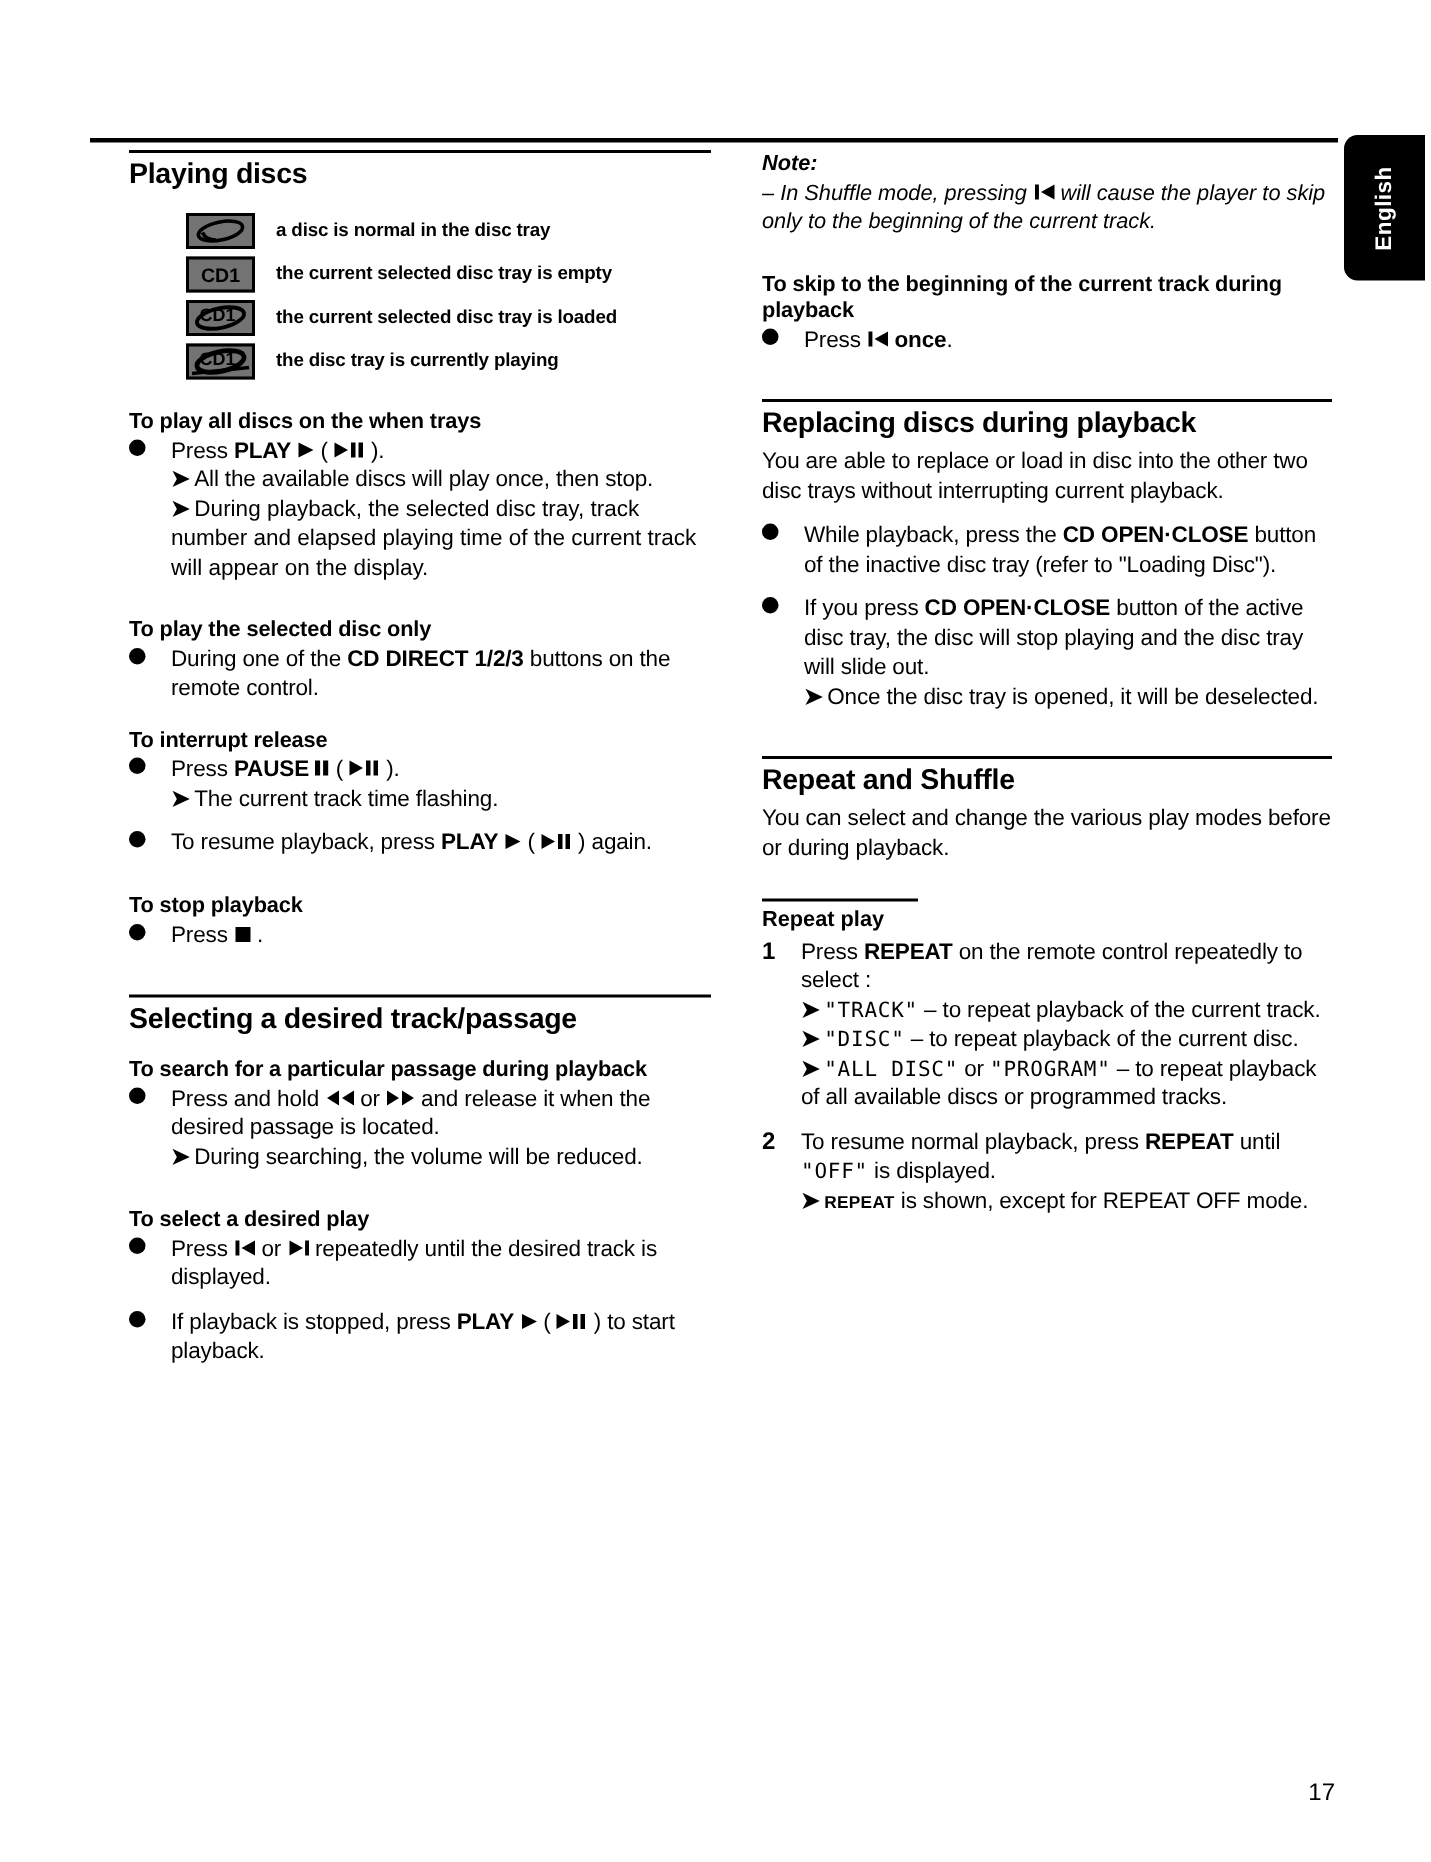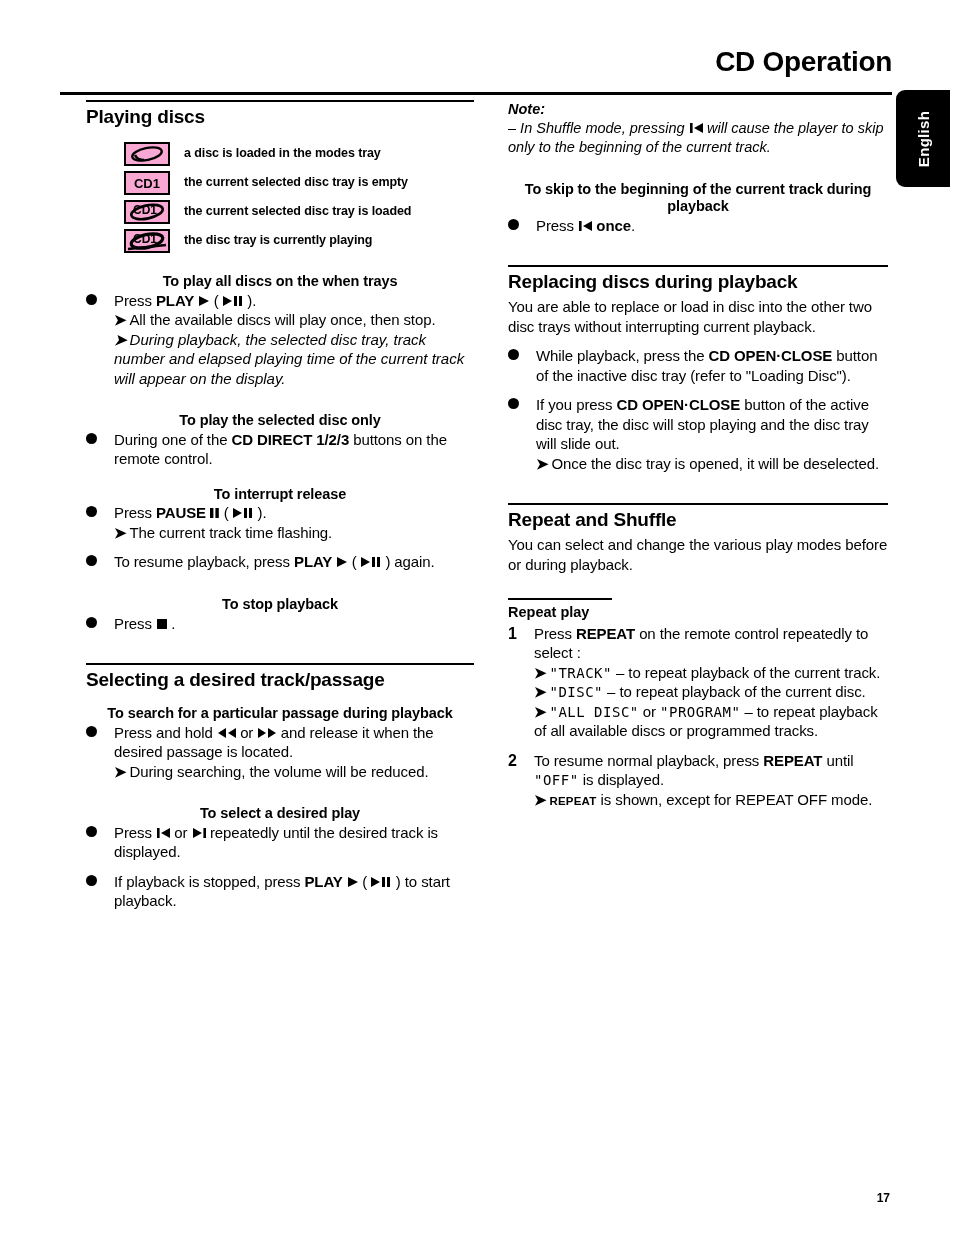--- a/index.html
+++ b/index.html
@@ -90,21 +90,20 @@
     margin: 0 0 4px 0;
     letter-spacing: -0.2px;
     line-height: 1.15;
   }
   h3.sub-title {
     font-size: 14.5px;
     font-weight: bold;
     margin: 0;
     line-height: 1.22;
     letter-spacing: -0.1px;
-    text-align: center;
   }
   h4.mini-title {
     font-size: 14.5px;
     font-weight: bold;
     margin: 0 0 2px 0;
     line-height: 1.22;
   }
 
   
   p.body, .body {
@@ -188,73 +187,70 @@
   }
   .legend-icon {
     flex: 0 0 auto;
     width: 46px;
     height: 24px;
     margin-left: 38px;
     margin-right: 14px;
     border: 2px solid #000;
     box-sizing: border-box;
     position: relative;
-    background: #f9a8d4;
+    background: #737373;
   }
   .legend-icon svg { display: block; }
   .legend-text {
     font-size: 12.5px;
     font-weight: bold;
     line-height: 1.1;
     letter-spacing: -0.1px;
   }
 
   .spacer-sm { height: 10px; }
   .spacer-md { height: 17px; }
   .spacer-lg { height: 24px; }
   .spacer-xl { height: 30px; }
 
   
   .page-number {
     position: absolute;
     right: 64px;
     bottom: 36px;
-    font-size: 12px;
-    font-weight: bold;
+    font-size: 16px;
+    font-weight: normal;
   }
 </style>
 </head>
 <body>
 
 <div class="page">
 
-  <div class="page-header">
-    <span class="title">CD Operation</span>
-  </div>
   <div class="rule-top"></div>
 
   <div class="lang-tab">
     <span class="lang-label">English</span>
   </div>
 
   <div class="col col-left">
 
     <div class="sec-rule"></div>
     <h2 class="sec-title">Playing discs</h2>
 
     <div class="legend">
 
       <div class="legend-row">
         <div class="legend-icon">
           <svg width="42" height="20" viewBox="0 0 42 20">
             <ellipse cx="21" cy="10" rx="15" ry="6" fill="none" stroke="#000" stroke-width="2.4" transform="rotate(-12 21 10)"></ellipse>
             <path d="M9 11 q2 5 9 5" fill="none" stroke="#000" stroke-width="2.4"></path>
           </svg>
         </div>
-        <div class="legend-text">a disc is loaded in the modes tray</div>
+        <div class="legend-text">a disc is normal in the disc tray</div>
       </div>
 
       <div class="legend-row">
         <div class="legend-icon">
           <svg width="42" height="20" viewBox="0 0 42 20">
             <text x="21" y="15" font-family="Liberation Sans, sans-serif" font-size="13" font-weight="bold" text-anchor="middle" fill="#000">CD1</text>
           </svg>
         </div>
         <div class="legend-text">the current selected disc tray is empty</div>
       </div>
@@ -295,21 +291,21 @@
         <span>(</span><span class="glyph">
           <svg width="22" height="12" viewBox="0 0 22 12">
               <polygon points="1,1 10,6 1,11" fill="#000"></polygon>
               <rect x="12" y="1" width="3" height="10" fill="#000"></rect>
               <rect x="17" y="1" width="3" height="10" fill="#000"></rect>
             </svg>
         </span><span>)</span><span>.</span>
         <div class="arrow-line"><span class="ar">➤</span><span>All the available discs will play once, then stop.</span></div>
       </div>
     </div>
-    <div class="arrow-line" style="margin-left:28px;font-style:italic;"><span class="ar">➤</span><span>During playback, the selected disc tray, track number and elapsed playing time of the current track will appear on the display.</span></div>
+    <div class="arrow-line" style="margin-left:28px;"><span class="ar">➤</span><span>During playback, the selected disc tray, track number and elapsed playing time of the current track will appear on the display.</span></div>
 
     <div class="spacer-lg"></div>
 
     <h3 class="sub-title">To play the selected disc only</h3>
     <div class="row">
       <div class="marker"><span class="dot"></span></div>
       <div class="txt body"><span>During one of the </span><b>CD DIRECT 1/2/3</b><span> buttons on the remote control.</span>
       </div>
     </div>
 

